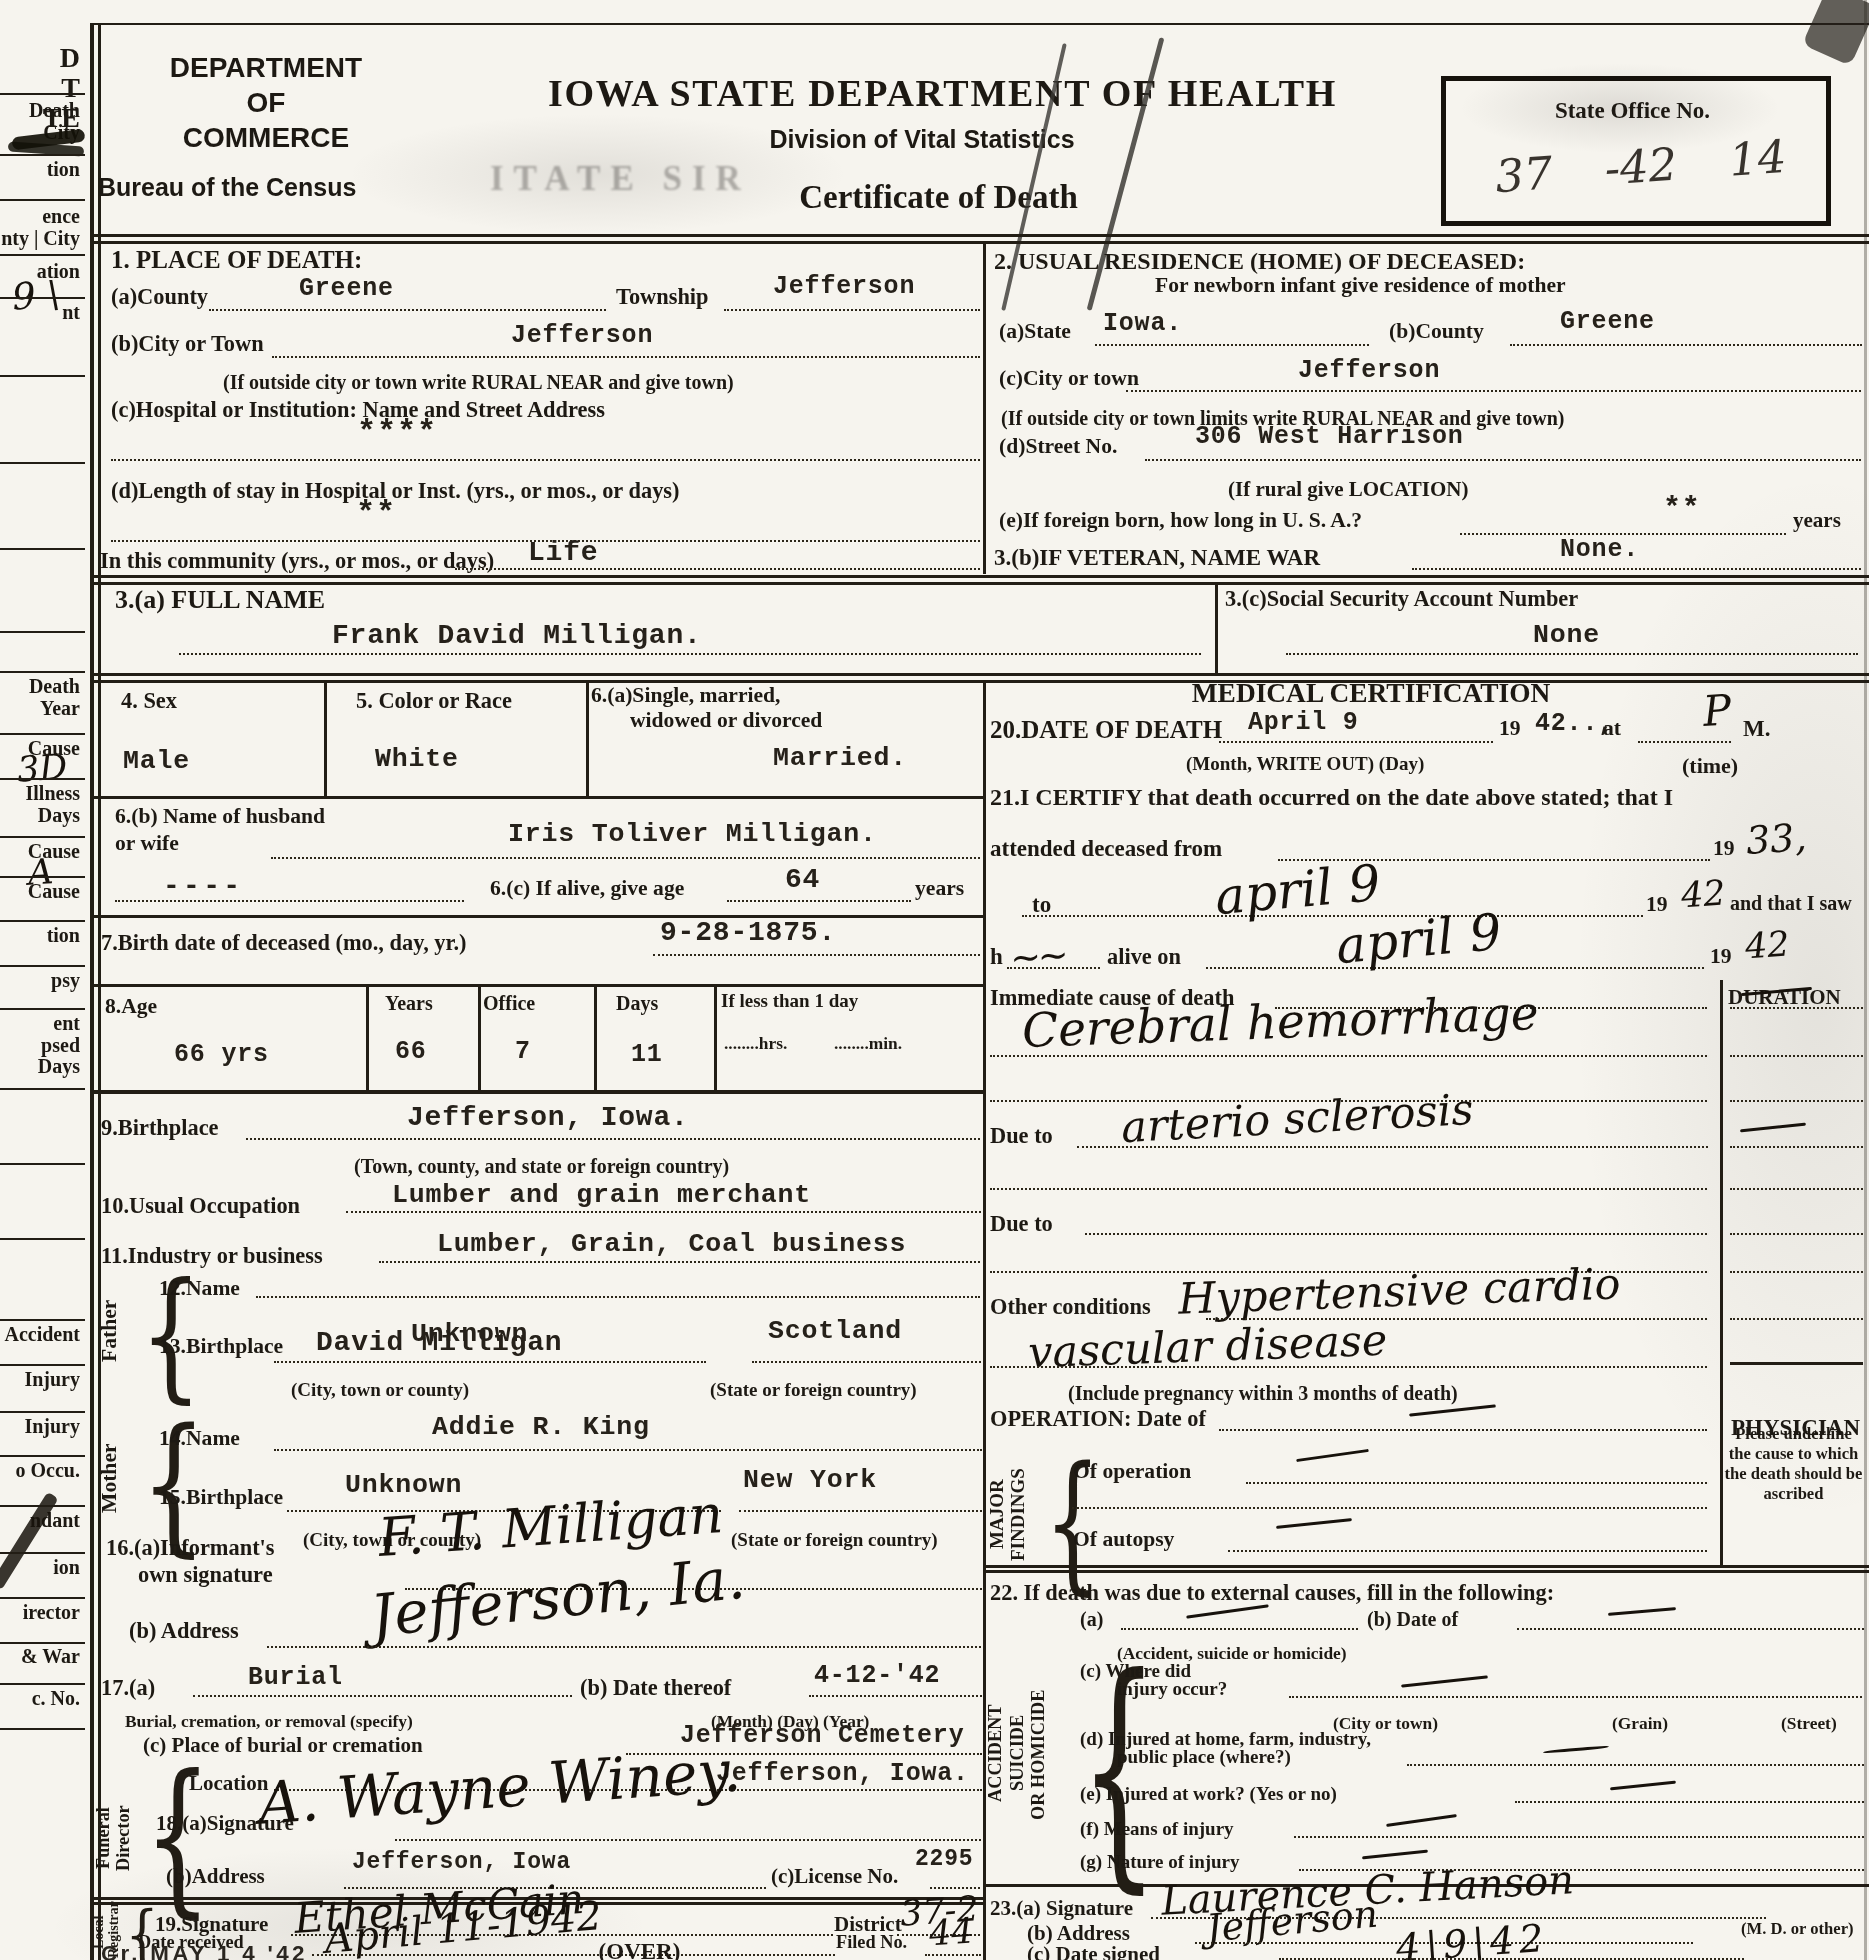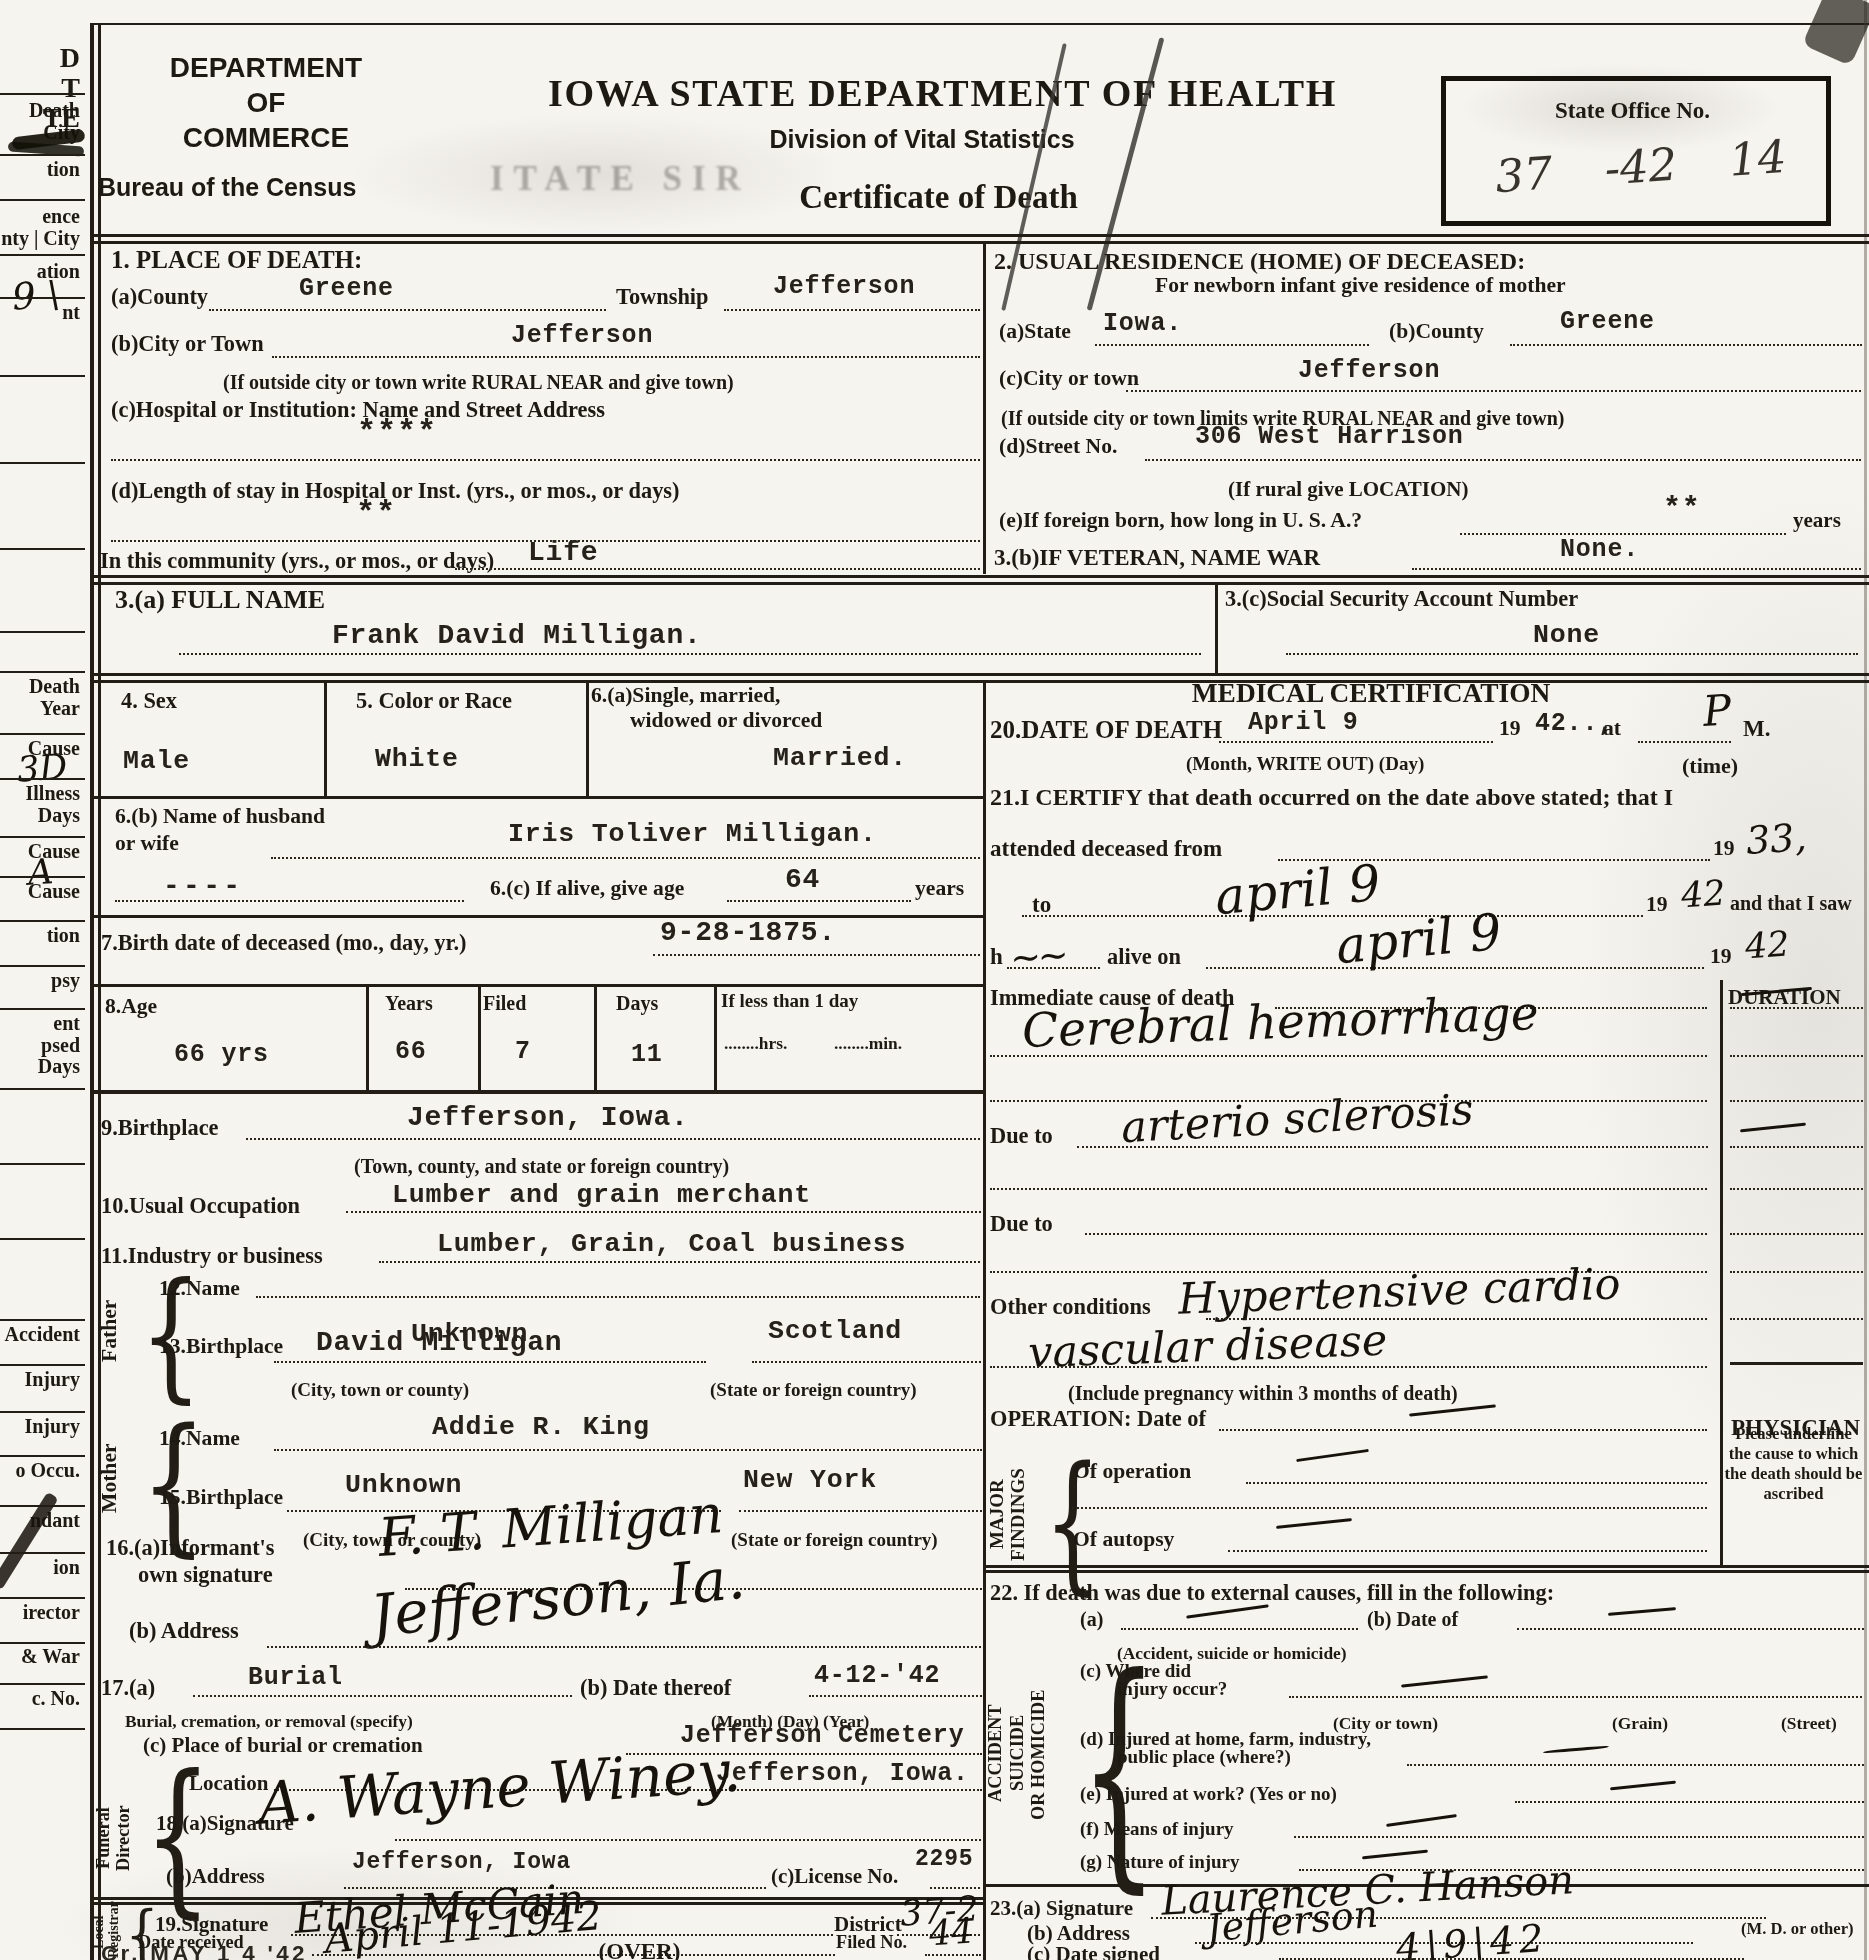--- a/index.html
+++ b/index.html
@@ -232,21 +232,21 @@
     <div class="hl" style="left:90px;top:984px;width:893px;height:3.3px;"></div>
   </div>
 
   <div>
     <div class="vl" style="left:366px;top:984px;height:106px;"></div>
     <div class="vl" style="left:478px;top:984px;height:106px;"></div>
     <div class="vl" style="left:594px;top:984px;height:106px;"></div>
     <div class="vl" style="left:714px;top:984px;height:106px;"></div>
     <div class="L" style="left:105px;top:994px;font-size:21.6px;">8.Age</div>
     <div class="L" style="left:385px;top:992px;font-size:20px;">Years</div>
-    <div class="L" style="left:483px;top:992px;font-size:20px;">Filed</div>
+    <div class="L" style="left:483px;top:992px;font-size:20px;">Office</div>
     <div class="L" style="left:616px;top:992px;font-size:20px;">Days</div>
     <div class="L" style="left:721px;top:990px;font-size:19px;">If less than 1 day</div>
     <div class="T" style="left:174px;top:1040px;">66 yrs</div>
     <div class="T" style="left:395px;top:1037px;">66</div>
     <div class="T" style="left:515px;top:1037px;">7</div>
     <div class="T" style="left:631px;top:1040px;">11</div>
     <div class="L" style="left:724px;top:1033px;font-size:17.4px;">........hrs.</div>
     <div class="L" style="left:834px;top:1033px;font-size:17.4px;">........min.</div>
     <div class="hl" style="left:90px;top:1090px;width:893px;height:4.2px;"></div>
   </div>

